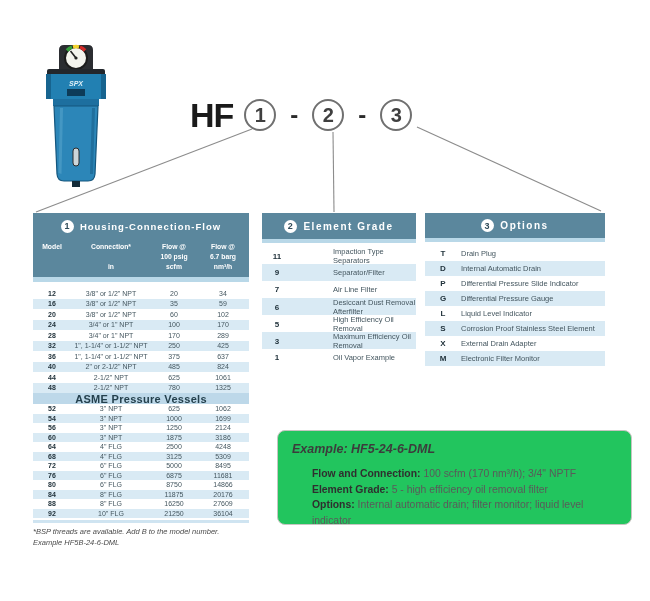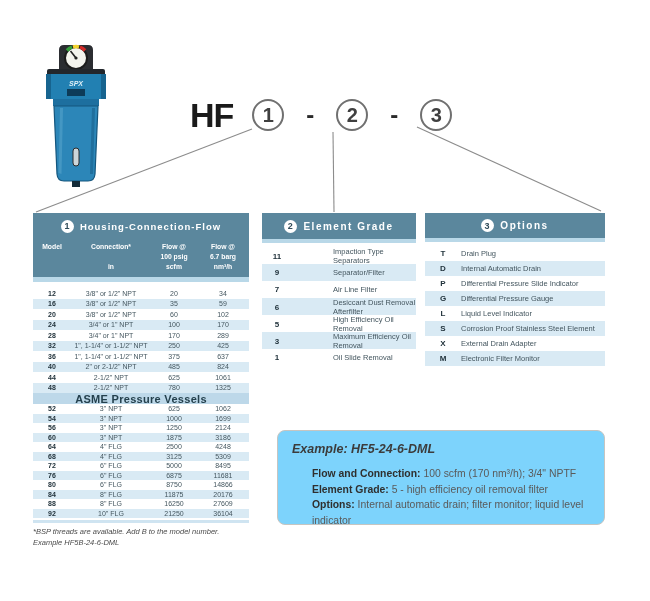--- a/index.html
+++ b/index.html
@@ -2,21 +2,21 @@
 <html><head>
 <meta charset="utf-8">
 <style>
   html,body{margin:0;padding:0;background:#ffffff;}
   #canvas{position:relative;width:650px;height:601px;background:#ffffff;overflow:hidden;
           font-family:"Liberation Sans", sans-serif;}
 
   
   .green-title{position:absolute;left:116px;top:66px;font-size:13px;font-weight:bold;
                letter-spacing:.6px;color:#27a244;}
-  .model-code{position:absolute;left:190px;top:96px;display:flex;align-items:center;gap:19px;height:38px;}
+  .model-code{position:absolute;left:190px;top:96px;display:flex;align-items:center;gap:11px;height:38px;}
   .hf{font-size:34px;font-weight:bold;color:#1a1a1a;letter-spacing:-1px;}
   .num-circle{width:32px;height:32px;border:2px solid #707070;border-radius:50%;
               display:flex;align-items:center;justify-content:center;background:#fff;
               font-size:20px;font-weight:bold;color:#3f3f3f;box-sizing:border-box;}
   .dash{font-size:24px;font-weight:bold;color:#2a2a2a;margin:0 3px;}
   #lines{position:absolute;left:0;top:0;pointer-events:none;}
   .product{position:absolute;left:40px;top:42px;}
 
   
   .ptable{position:absolute;box-sizing:border-box;}
@@ -60,21 +60,21 @@
   
   #options{left:425px;top:213px;width:180px;}
   #options .t-title{height:25px;font-size:10px;letter-spacing:1.5px;}
   #options .band{height:4px;}
   .o-row{display:grid;grid-template-columns:36px 1fr;height:15px;align-items:center;}
   .o-row:nth-child(even){background:#d9eaf4;}
   .o-code{font-size:8px;font-weight:bold;color:#22333c;text-align:center;}
   .o-desc{font-size:7.5px;color:#44565f;text-align:left;}
 
   
-  .example{position:absolute;left:277px;top:430px;width:328px;height:95px;background:#7dd3fc;
+  .example{position:absolute;left:277px;top:430px;width:355px;height:95px;background:#22c55e;
            border:1px solid #c6c5c1;border-radius:8px;box-sizing:border-box;padding:11px 14px;}
   .ex-title{font-size:12.5px;font-weight:bold;font-style:italic;color:#3c3c3c;margin-bottom:10px;}
   .ex-line{font-size:10.4px;color:#5a5a5a;line-height:1.5;padding-left:20px;}
   .ex-line b{color:#2f2f2f;}
 </style>
 </head>
 <body>
 
 <div id="canvas">
 
@@ -348,21 +348,21 @@
     <span class="g-desc">High Efficiency Oil Removal</span>
   </div>
 
   <div class="g-row">
     <span class="g-code">3</span>
     <span class="g-desc">Maximum Efficiency Oil Removal</span>
   </div>
 
   <div class="g-row">
     <span class="g-code">1</span>
-    <span class="g-desc">Oil Slide Removal</span>
+    <span class="g-desc">Oil Vapor Example</span>
   </div>
 </div>
   </div>
 
   <div id="options" class="ptable">
     <div class="t-title">
       <span class="circle-num">3</span>
       <span>Options</span>
     </div>
     <div class="band"></div>

